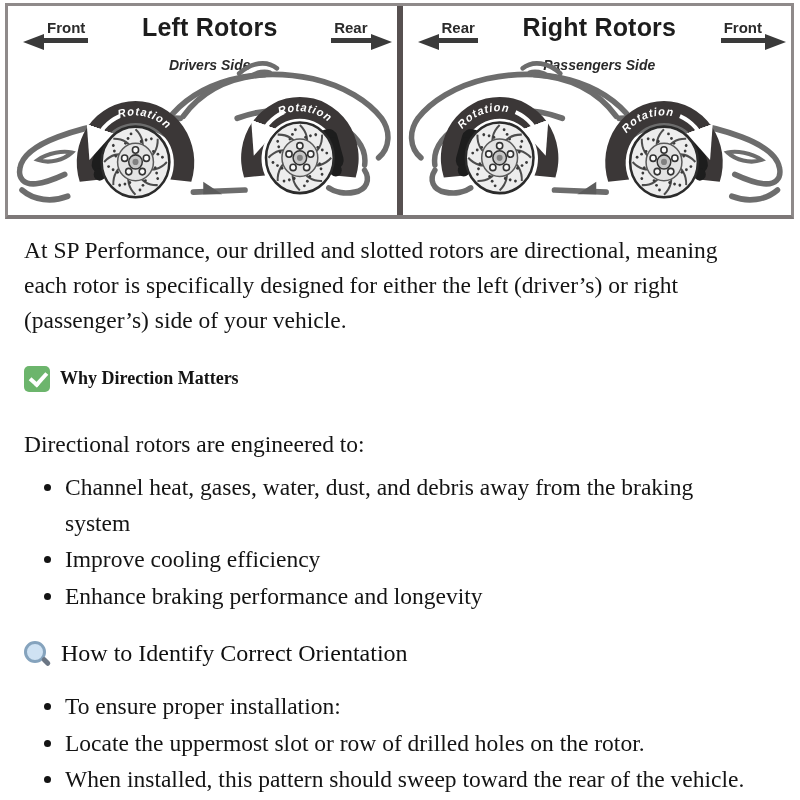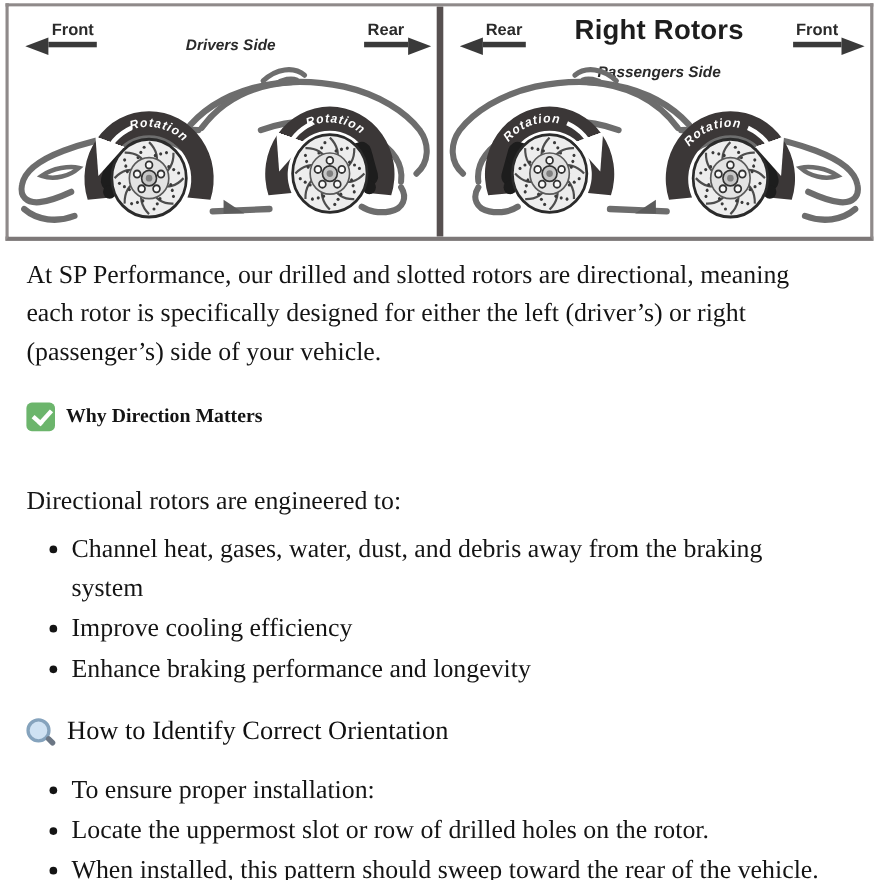--- a/index.html
+++ b/index.html
@@ -25,21 +25,21 @@
   .dirarrow.aright::after { content:""; position:absolute; right:-21px; bottom:-7px;
       border-left:21px solid #3a3a3a; border-top:8px solid transparent; border-bottom:8px solid transparent; }
 
   .car-svg { position:absolute; left:0; top:52px; width:100%; height:158px; }
   .rotlabel { font-family:"Liberation Sans", sans-serif; font-size:11px; font-weight:bold; font-style:italic; fill:#ffffff; letter-spacing:1px; }
 
   
   .content { padding:0 36px 0 24px; font-size:23.5px; line-height:35px; }
   .intro { margin-top:14px; }
   .h-check { margin-top:23px; font-size:18px; font-weight:bold; display:flex; align-items:center; }
-  .lead { margin-top:43px; }
+  .lead { margin-top:31px; }
   ul { margin-top:8px; padding-left:41px; }
   li { line-height:35.5px; }
   li + li { margin-top:1px; }
   .h-mag { margin-top:22px; font-size:24px; font-weight:normal; display:flex; align-items:center; color:#101010; }
   ul.second { margin-top:18px; }
 
   
   .check-icon { width:26px; height:26px; border-radius:5px; background:#6cb56c; position:relative; display:inline-block; margin-right:10px; flex:0 0 auto; }
   .check-icon::after { content:""; position:absolute; left:6px; top:6px; width:13px; height:7px;
       border-left:4px solid #fff; border-bottom:4px solid #fff; transform:rotate(-48deg); }
@@ -114,20 +114,21 @@
 </svg>
 
 <div class="diagram">
 
   <div class="panel left">
     <div class="panel-head">
       <span class="dirarrow aleft">
         <span class="word">Front</span>
       </span>
       <span class="ptitle">
+        <span class="t" style="display:block">Left Rotors</span>
         <span class="s" style="display:block">Drivers Side</span>
       </span>
       <span class="dirarrow aright">
         <span class="word">Rear</span>
       </span>
     </div>
     <svg class="car-svg" viewBox="0 0 390 152" preserveAspectRatio="none">
       <use href="#carBody"></use>
       <g transform="translate(128,100)">
         <use href="#wheelWell"></use>

